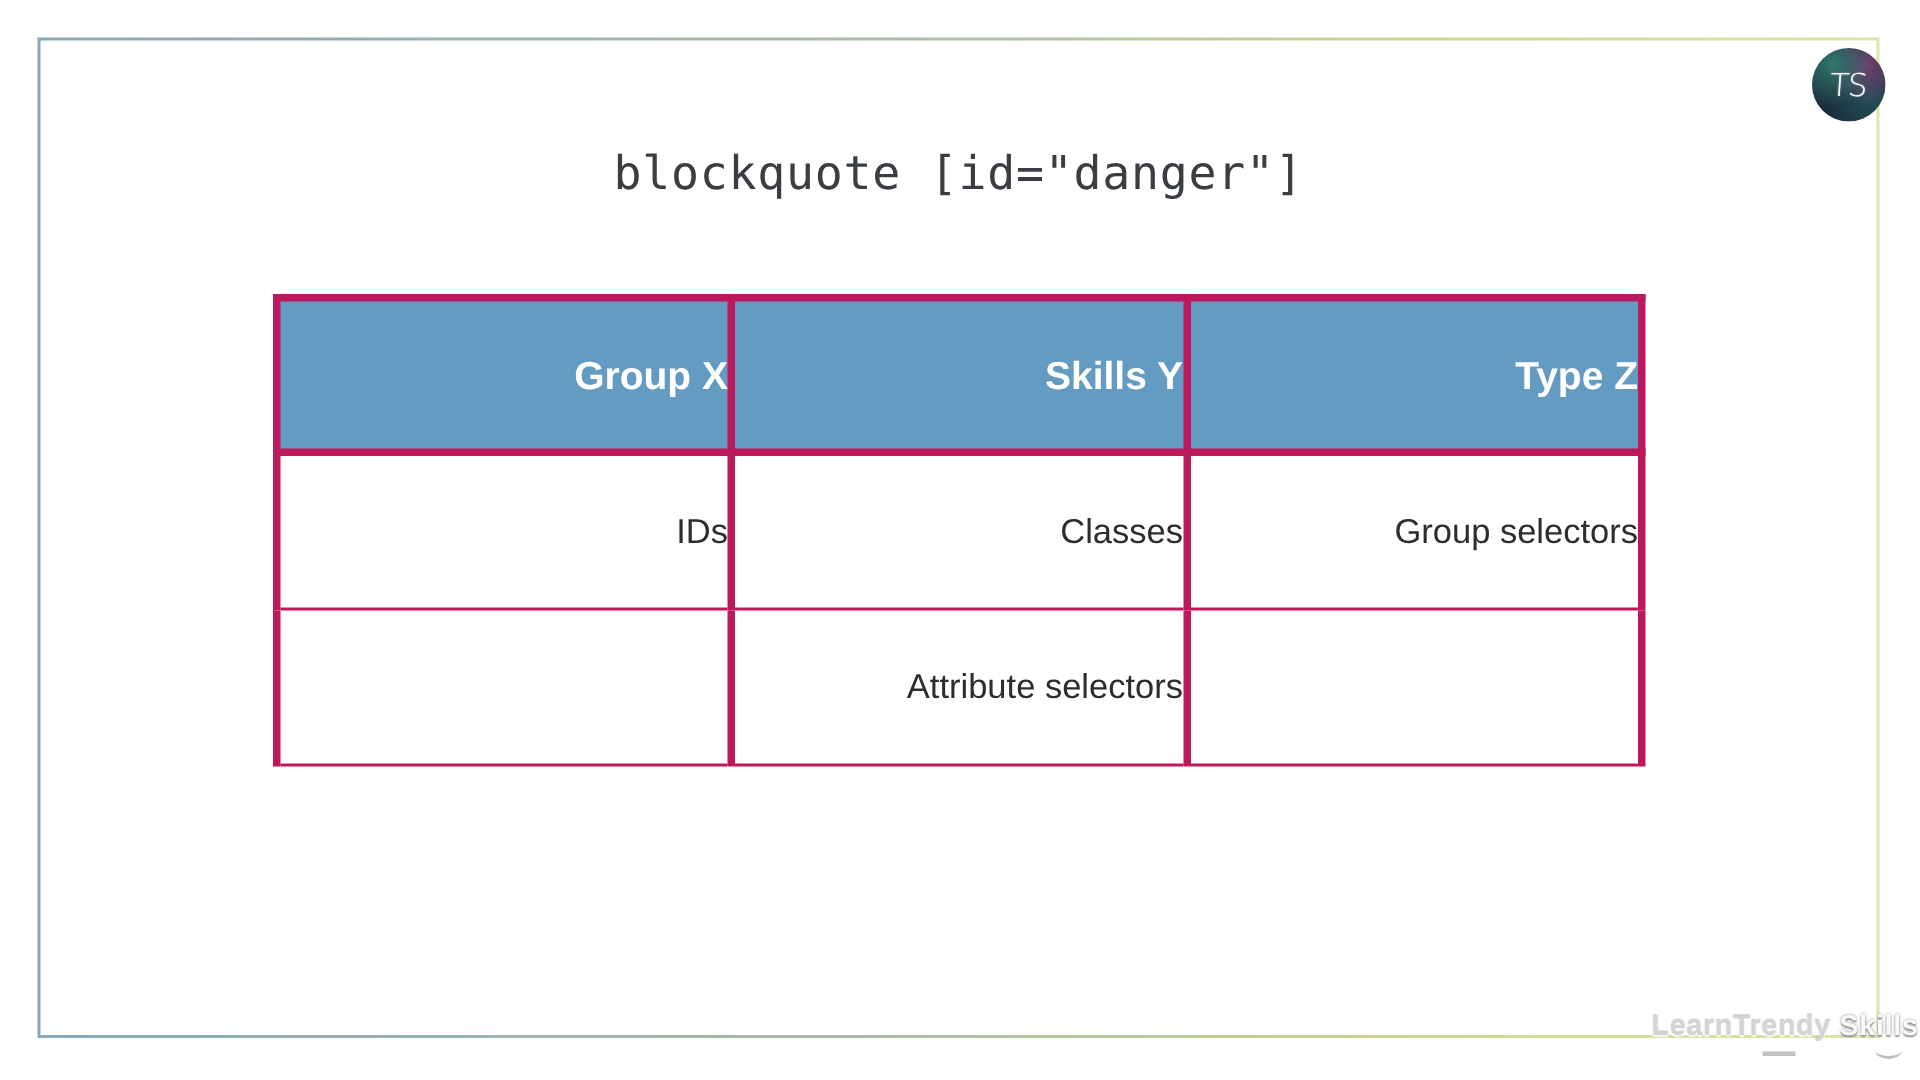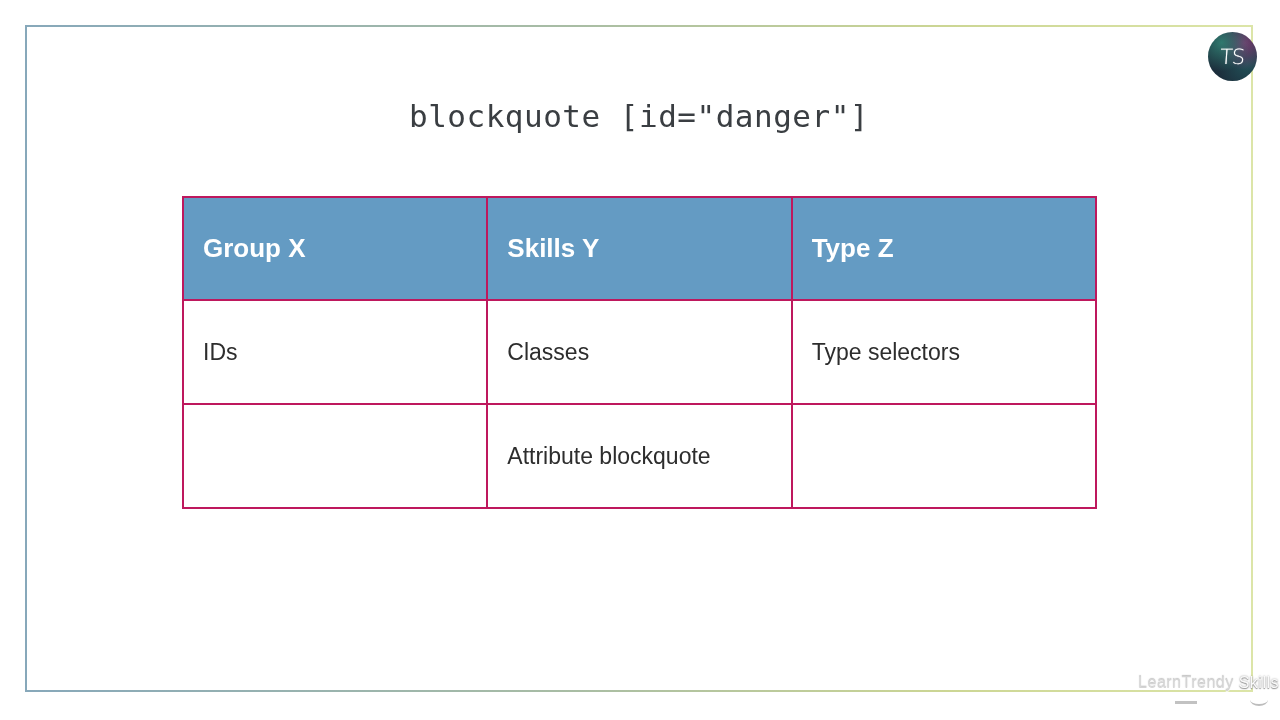--- a/index.html
+++ b/index.html
@@ -48,23 +48,23 @@
     position: absolute;
     left: 155px;
     top: 169px;
     width: 915px;
     border-collapse: collapse;
     table-layout: fixed;
   }
   .sel-table th, .sel-table td {
     box-sizing: border-box;
     padding: 0 0 0 19px;
-    text-align: left;
+    text-align: right;
     vertical-align: middle;
-    border: 2px solid #be185d;
+    border: 5px solid #be185d;
   }
   .sel-table thead tr { height: 103px; }
   .sel-table tbody tr { height: 104px; margin-left: 24px; }
   .sel-table th {
     background: #649bc3;
     color: #ffffff;
     font-size: 26px;
     font-weight: 700;
   }
   .sel-table td {
@@ -99,22 +99,22 @@
     font-size: 21px;
     letter-spacing: -1px;
     transform: skewX(-4deg);
     text-shadow: 0 0 1px rgba(255,255,255,0.7);
   }
   
   .watermark {
     position: absolute;
     right: 1px;
     top: 674px;
-    font-size: 16px;
-    font-weight: 400;
+    font-size: 19px;
+    font-weight: 700;
     white-space: pre;
     letter-spacing: 0.5px;
   }
   .wm-1 {
     color: #d4d4d4;
     text-shadow: 0 1px 1px rgba(255,255,255,0.9), 0 -1px 1px rgba(140,140,140,0.55);
   }
   .wm-2 {
     color: #fafafa;
     text-shadow: 0 0 2px #8f8f8f, 0 1px 1px #9a9a9a;
@@ -152,25 +152,25 @@
           <tr>
             <th>Group X</th>
             <th>Skills Y</th>
             <th>Type Z</th>
           </tr>
         </thead>
         <tbody>
           <tr>
             <td>IDs</td>
             <td>Classes</td>
-            <td>Type selectors</td>
+            <td>Group selectors</td>
           </tr>
           <tr>
             <td></td>
-            <td>Attribute blockquote</td>
+            <td>Attribute selectors</td>
             <td></td>
           </tr>
         </tbody>
       </table>
 
     </div>
   </div>
 
   <div class="logo">
     <span class="logo-monogram">TS</span>

